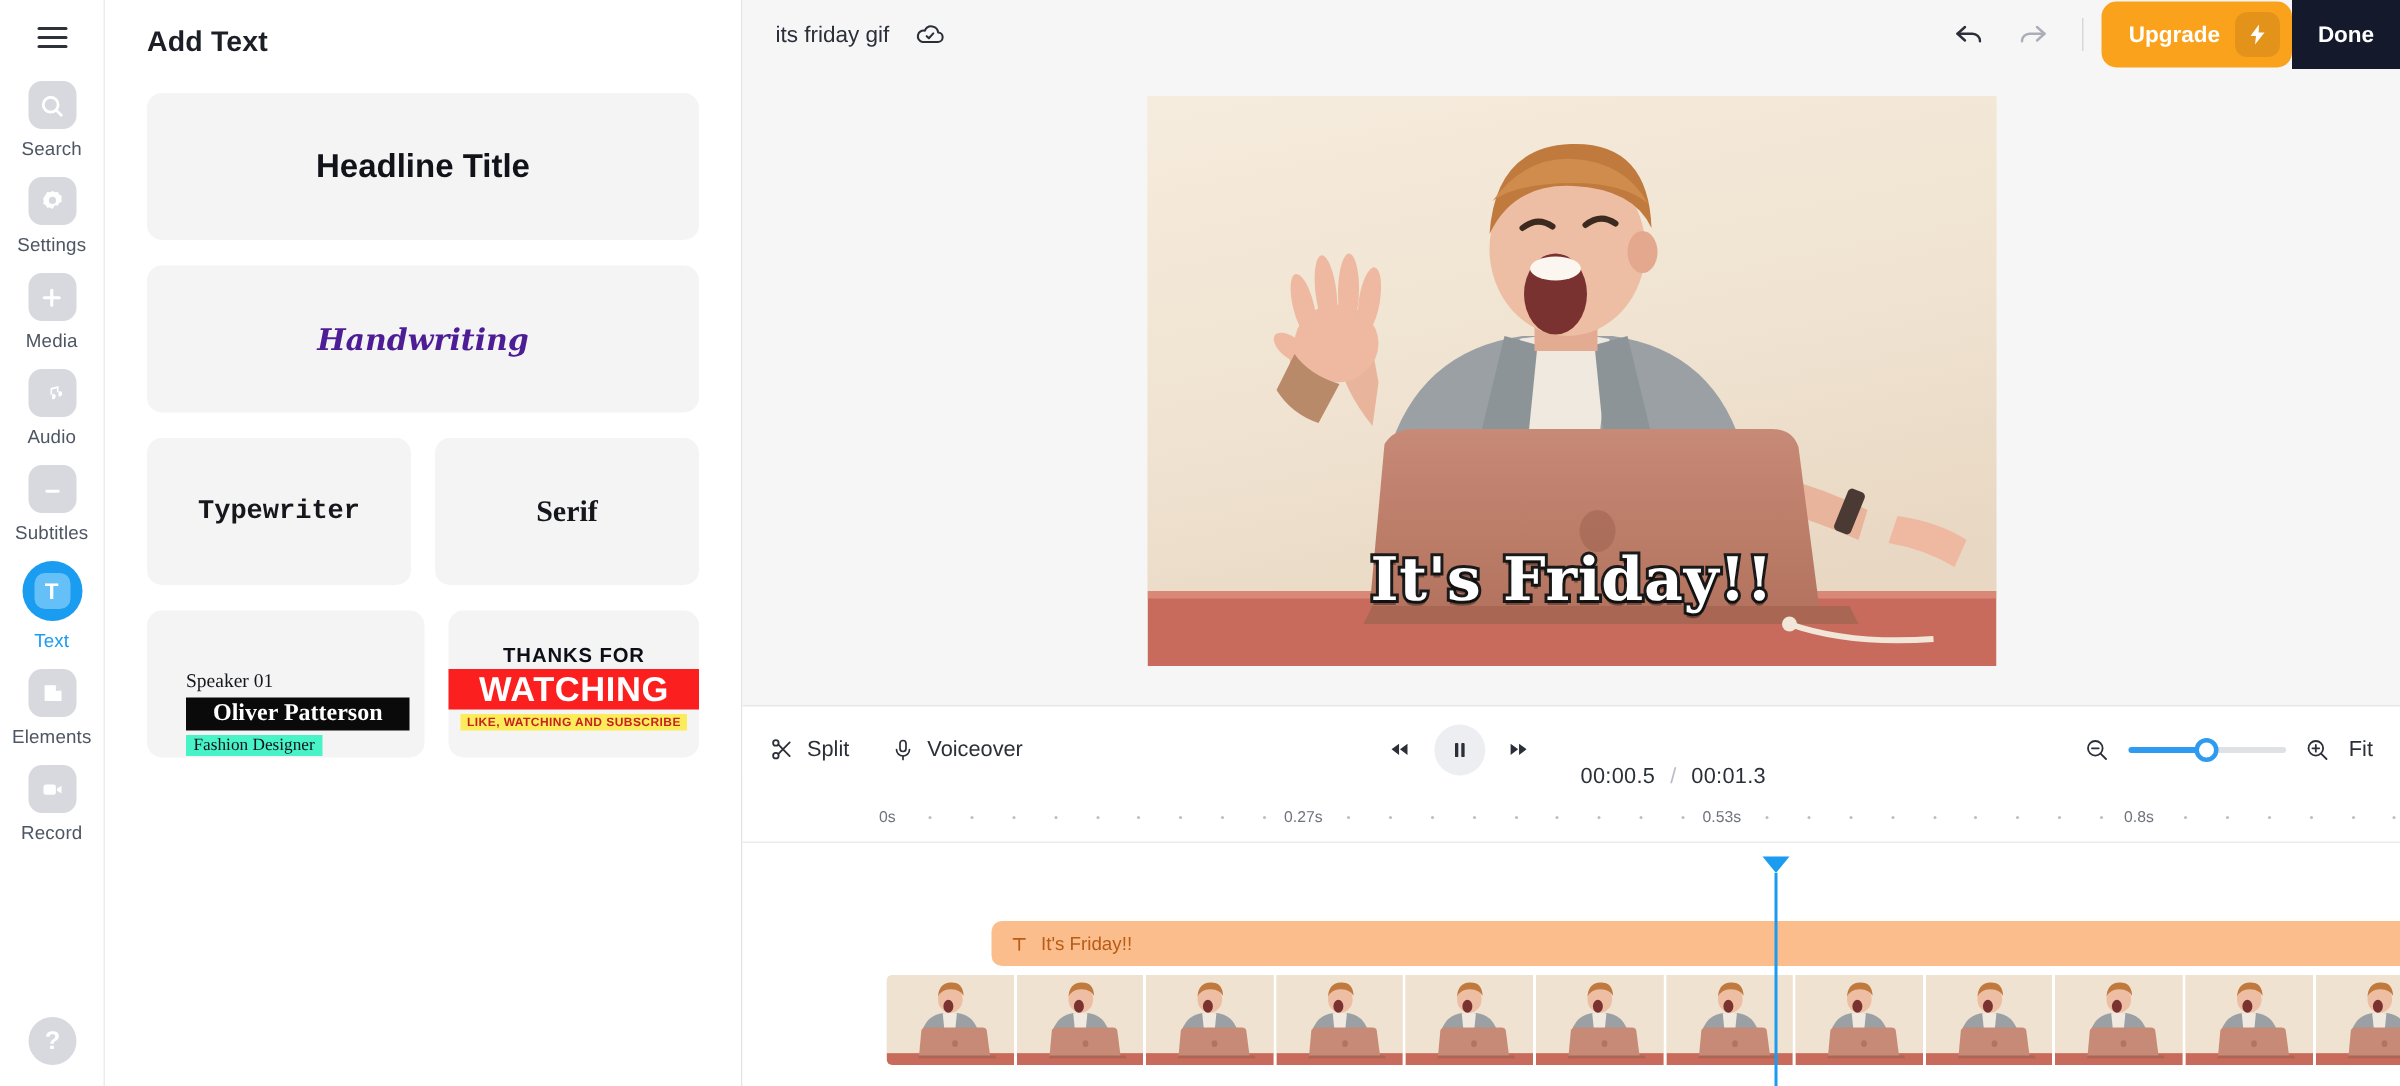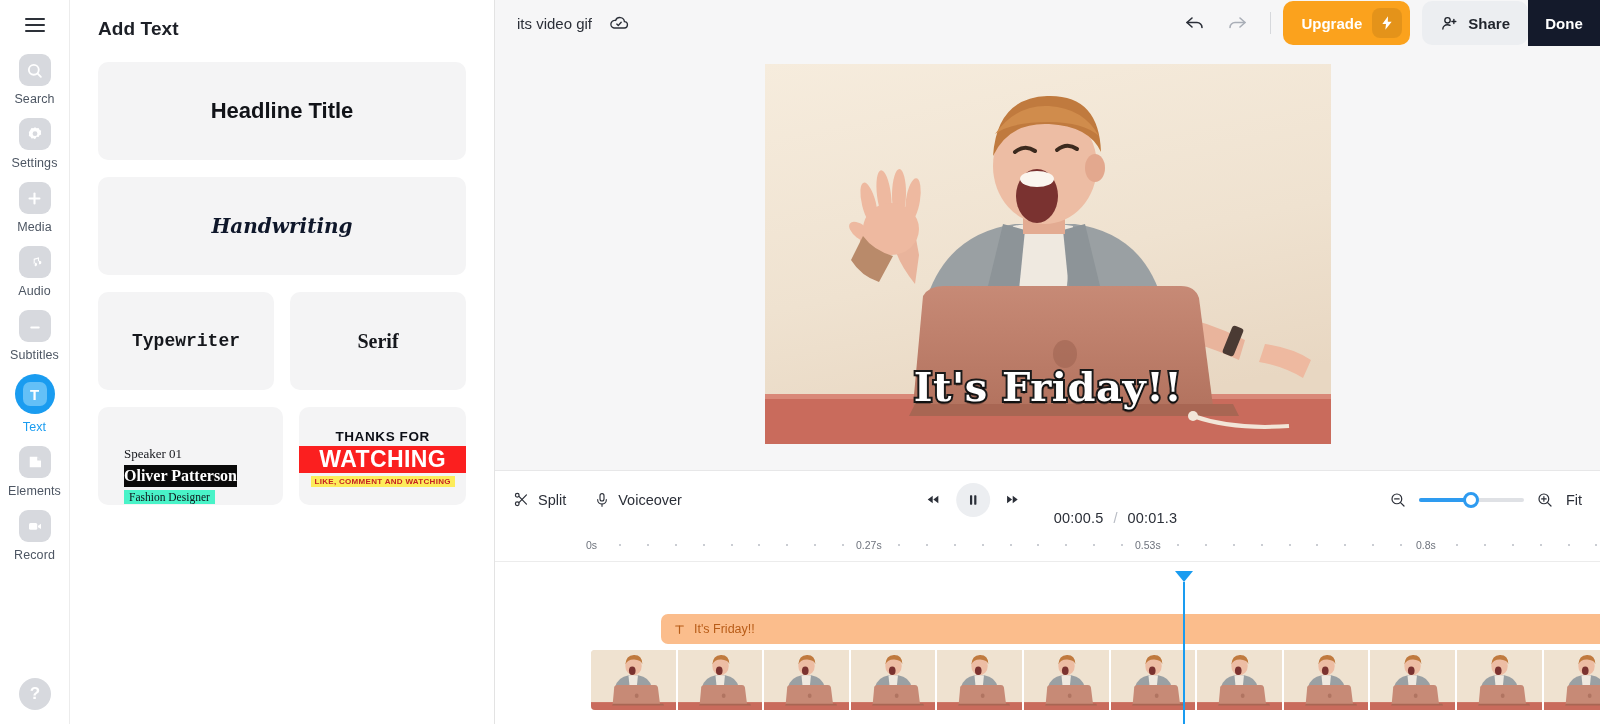--- a/index.html
+++ b/index.html
@@ -57,26 +57,26 @@
   .cards { padding: 22px 28px 0 28px; }
   .card {
     background: #f4f4f5; border-radius: 10px;
     display: flex; align-items: center; justify-content: center; cursor: pointer;
   }
   .card-wide { height: 98px; margin-bottom: 17px; align-items: center; }
   .row2 { display: flex; gap: 16px; margin-bottom: 17px; }
   .card-half { flex: 1; height: 98px; }
   .t-headline { font-size: 22px; font-weight: 700; color: #111318; }
   .t-simple { font-size: 16px; font-weight: 600; color: #15171c; background:#fff; padding: 5px 12px; border-radius: 4px; }
-  .t-hand { font-size: 20px; font-style: italic; font-family: "DejaVu Serif", serif; font-weight: 600; color:#0f172a; }
+  .t-hand { font-size: 20px; font-style: italic; font-family: "DejaVu Serif", serif; font-weight: 600; color:#4c1d95; }
   .t-serif { font-size: 20px; font-weight: 700; font-family: "Liberation Serif", serif; color:#15171c; }
   .t-typew { font-size: 18px; font-family: "Liberation Mono", monospace; font-weight: 600; color:#15171c; }
   .speaker-card { align-items: flex-end; justify-content: flex-start; padding: 42px 0 0 26px; font-family: Liberation Serif, serif; }
   .sp-1 { font-size: 13px; color: #15171c; font-weight: 500; }
-  .sp-2 { font-size: 16px; font-weight: 700; color:#fff; background:#0a0a0a; padding: 2px 0; display:inline-block; margin-top: 3px;}
+  .sp-2 { font-size: 16px; font-weight: 700; color:#fff; background:#0a0a0a; padding: 2px 18px; display:inline-block; margin-top: 3px;}
   .sp-3 { font-size: 11.5px; color:#10131a; background:#49f3c8; padding: 1px 5px; display:inline-block; margin-top: 3px;}
   .thanks-card { flex-direction: column; justify-content: center; padding-top: 4px; }
   .th-1 { font-size: 13.5px; font-weight: 800; color:#0c0f17; letter-spacing: .6px; }
   .th-2 { font-size: 23px; font-weight: 900; color:#fff; background:#fb1f1f; padding: 0px 20px; letter-spacing:.4px; margin-top:2px; }
   .th-3 { font-size: 8px; font-weight: 800; color:#c62222; background:#fdec5a; padding: 1px 4px; letter-spacing:.3px; margin-top:3px; }
 
   
   .main { flex: 1; height: 724px; position: relative; background:#f6f6f7; }
   .topbar {
     height: 46px; background: #f6f6f7; display:flex; align-items:center;
@@ -284,30 +284,30 @@
         <div class="card card-half speaker-card">
           <div>
             <div class="sp-1">Speaker 01</div>
             <div class="sp-2">Oliver Patterson</div>
             <div class="sp-3">Fashion Designer</div>
           </div>
         </div>
         <div class="card card-half thanks-card">
           <div class="th-1">THANKS FOR</div>
           <div class="th-2">WATCHING</div>
-          <div class="th-3">LIKE, COMMENT AND WATCHING</div>
+          <div class="th-3">LIKE, WATCHING AND SUBSCRIBE</div>
         </div>
       </div>
     </div>
   </div>
 
   <div class="main">
 
     <div class="topbar">
-      <div class="proj-title">its video gif</div>
+      <div class="proj-title">its friday gif</div>
       <div class="cloud-ico">
         <svg width="22" height="22" viewBox="0 0 24 24" fill="none" stroke="#2b2f38" stroke-width="1.5" stroke-linecap="round" stroke-linejoin="round">
           <path d="M6.5 17.5h11a3.5 3.5 0 00.4-7 5 5 0 00-9.6-1.3A3.6 3.6 0 006.5 17.5z"></path>
           <polyline points="9.6,13.2 11.2,14.7 14.4,11.2"></polyline>
         </svg>
       </div>
 
       <div class="topright">
         <div class="icon-btn">
           <svg width="24" height="24" viewBox="0 0 24 24" fill="none" stroke="#2b2f38" stroke-width="1.6" stroke-linecap="round" stroke-linejoin="round">
@@ -322,31 +322,20 @@
             </svg>
         </div>
         <div class="vdivider"></div>
         <div class="btn-upgrade">
           <span>Upgrade</span>
           <span class="bolt-box">
             <svg width="16" height="16" viewBox="0 0 24 24" fill="#fff">
                 <path d="M13.5 2L5 13.5h5.5L9.5 22 19 10h-5.8z"></path>
               </svg>
           </span>
-        </div>
-        <div class="btn-share">
-          <span>
-            <svg width="19" height="19" viewBox="0 0 24 24" fill="none" stroke="#1f232b" stroke-width="1.7" stroke-linecap="round">
-                <circle cx="9.5" cy="8" r="3.4"></circle>
-                <path d="M3.6 19c0-3.3 2.7-5.4 5.9-5.4 1.2 0 2.3.3 3.2.8"></path>
-                <line x1="17.5" y1="7" x2="17.5" y2="12"></line>
-                <line x1="15" y1="9.5" x2="20" y2="9.5"></line>
-              </svg>
-          </span>
-          <span>Share</span>
         </div>
         <div class="btn-done">Done</div>
       </div>
     </div>
 
     <div class="stage">
       <div class="video-frame">
         <svg width="566" height="380" viewBox="0 0 566 380">
           <defs>
             <linearGradient id="wall" x1="0" y1="0" x2="0.3" y2="1">

